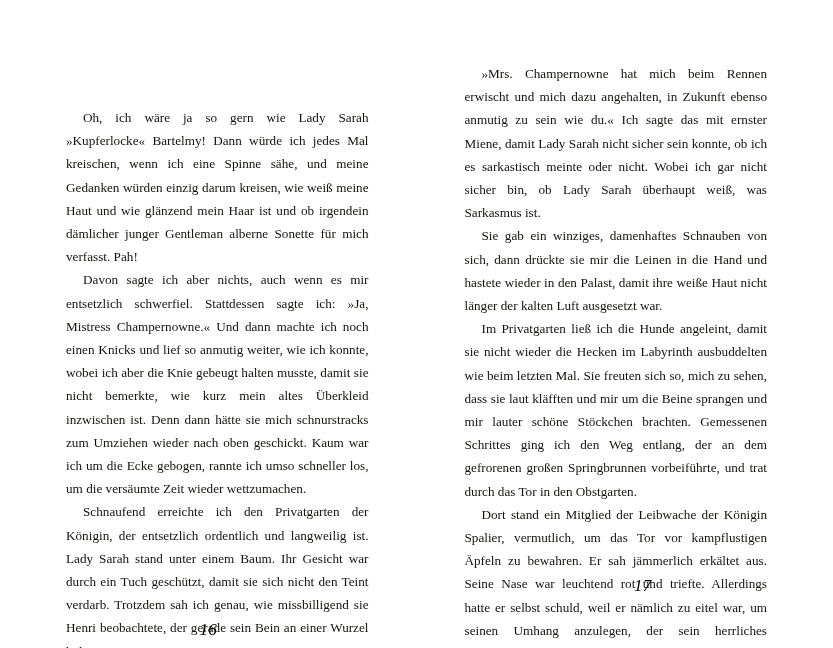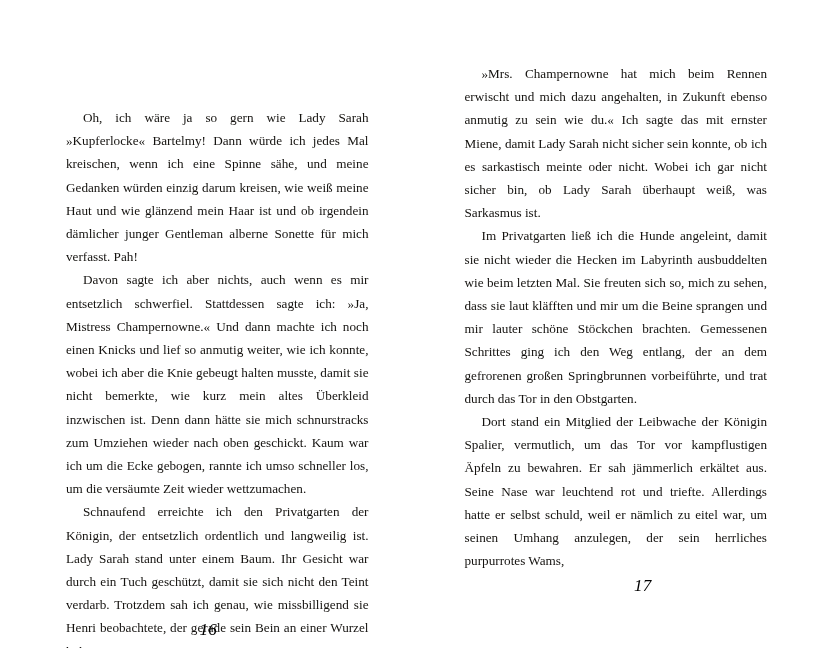--- a/index.html
+++ b/index.html
@@ -75,19 +75,20 @@
       <p>Davon sagte ich aber nichts, auch wenn es mir entsetzlich schwerfiel. Stattdessen sagte ich: »Ja, Mistress Champernowne.« Und dann machte ich noch einen Knicks und lief so anmutig weiter, wie ich konnte, wobei ich aber die Knie gebeugt halten musste, damit sie nicht bemerkte, wie kurz mein altes Überkleid inzwischen ist. Denn dann hätte sie mich schnurstracks zum Umziehen wieder nach oben geschickt. Kaum war ich um die Ecke gebogen, rannte ich umso schneller los, um die versäumte Zeit wieder wettzumachen.</p>
       <p>Schnaufend erreichte ich den Privatgarten der Königin, der entsetzlich ordentlich und langweilig ist. Lady Sarah stand unter einem Baum. Ihr Gesicht war durch ein Tuch geschützt, damit sie sich nicht den Teint verdarb. Trotzdem sah ich genau, wie missbilligend sie Henri beobachtete, der gerade sein Bein an einer Wurzel hob.</p>
       <p>»Wieso hat das so lange gedauert?«, fragte sie verschnupft.</p>
     </div>
     <div class="folio">16</div>
   </div>
 
   <div class="page page-right">
     <div class="text-block">
       <p class="first">»Mrs. Champernowne hat mich beim Rennen erwischt und mich dazu angehalten, in Zukunft ebenso anmutig zu sein wie du.« Ich sagte das mit ernster Miene, damit Lady Sarah nicht sicher sein konnte, ob ich es sarkastisch meinte oder nicht. Wobei ich gar nicht sicher bin, ob Lady Sarah überhaupt weiß, was Sarkasmus ist.</p>
+      <p>Sie gab ein winziges, damenhaftes Schnauben von sich, dann drückte sie mir die Leinen in die Hand und hastete wieder in den Palast, damit ihre weiße Haut nicht länger der kalten Luft ausgesetzt war.</p>
       <p>Im Privatgarten ließ ich die Hunde angeleint, damit sie nicht wieder die Hecken im Labyrinth ausbuddelten wie beim letzten Mal. Sie freuten sich so, mich zu sehen, dass sie laut kläfften und mir um die Beine sprangen und mir lauter schöne Stöckchen brachten. Gemessenen Schrittes ging ich den Weg entlang, der an dem gefrorenen großen Springbrunnen vorbeiführte, und trat durch das Tor in den Obstgarten.</p>
       <p>Dort stand ein Mitglied der Leibwache der Königin Spalier, vermutlich, um das Tor vor kampflustigen Äpfeln zu bewahren. Er sah jämmerlich erkältet aus. Seine Nase war leuchtend rot und triefte. Allerdings hatte er selbst schuld, weil er nämlich zu eitel war, um seinen Umhang anzulegen, der sein herrliches purpurrotes Wams,</p>
     </div>
     <div class="folio">17</div>
   </div>
 
 </div>
 
 </body></html>

